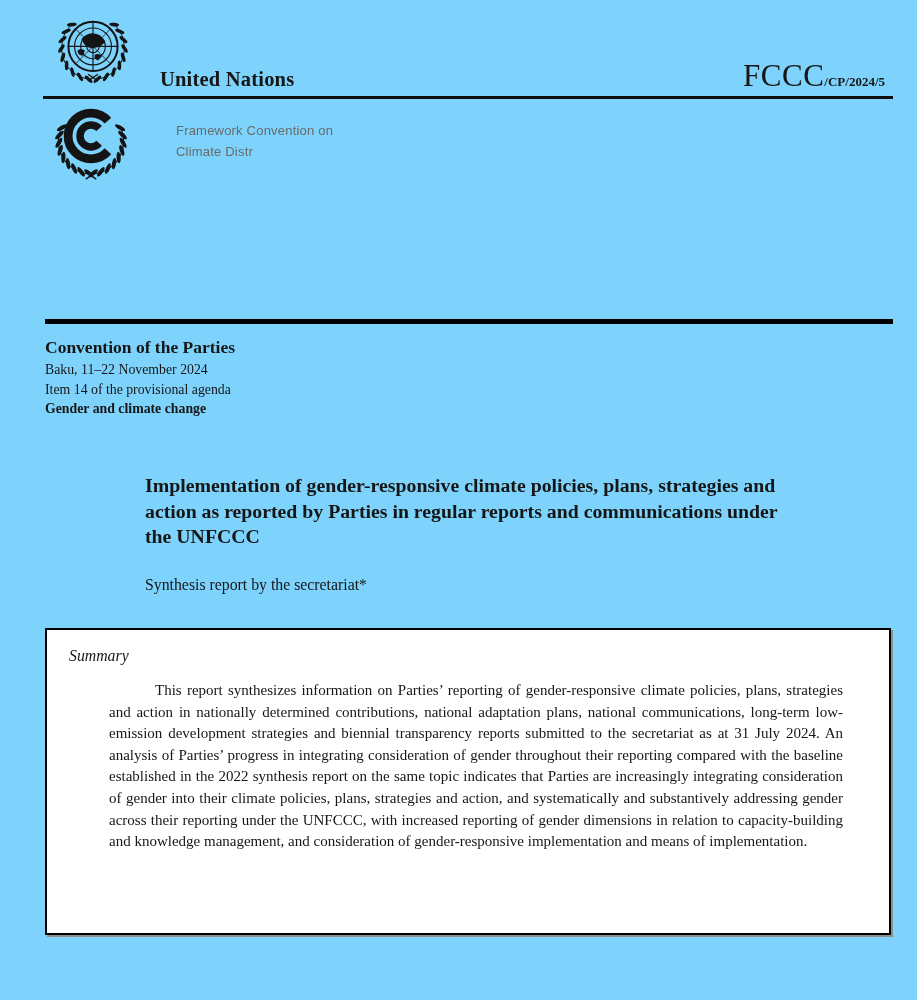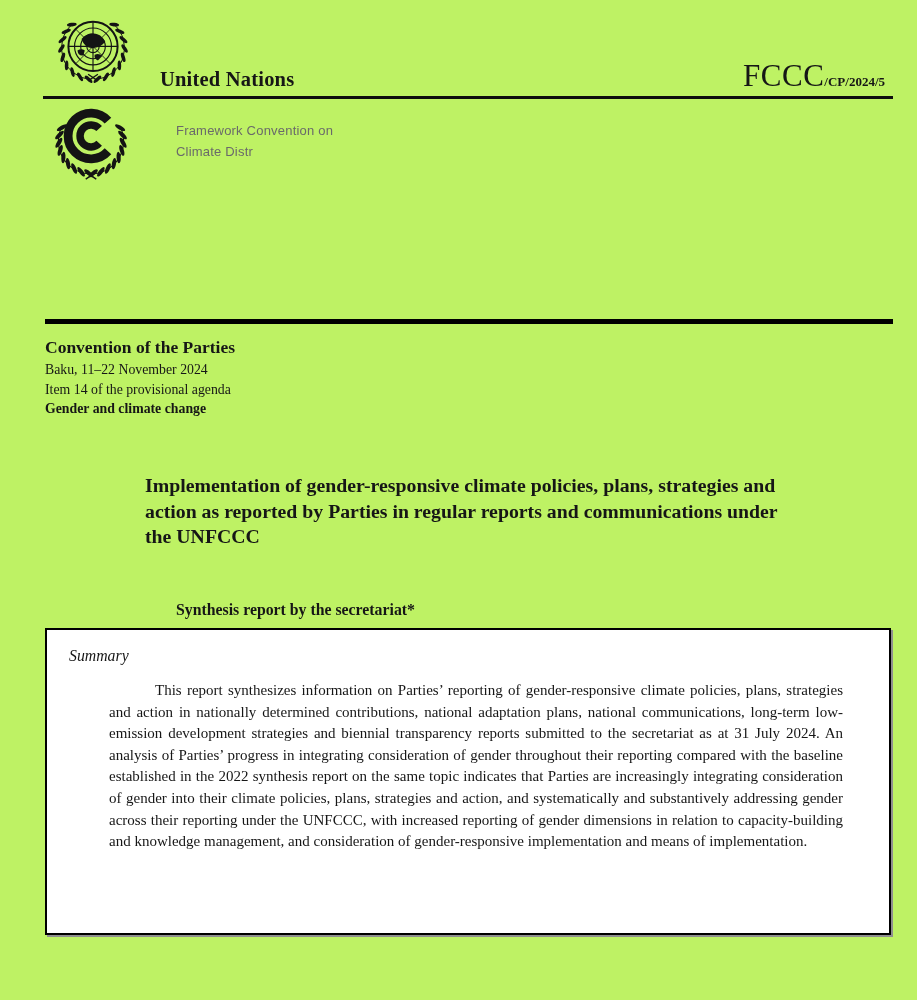--- a/index.html
+++ b/index.html
@@ -1,17 +1,17 @@
 <!DOCTYPE html>
 <html><head>
 <meta charset="utf-8">
 <style>
   html,body{margin:0;padding:0;background:#ffffff;}
   .page{
-    position:relative;width:917px;height:1000px;background:#bef264;
+    position:relative;width:917px;height:1000px;background:#7dd3fc;
     font-family:"Liberation Serif","DejaVu Serif",serif;color:#161616;
     overflow:hidden;
   }
   
   .un-emblem{position:absolute;left:52px;top:11px;width:82px;height:84px;}
   .un-name{position:absolute;left:160px;top:68px;font-size:20.5px;font-weight:bold;letter-spacing:.2px;}
   .docsym{position:absolute;right:32px;top:58px;text-align:right;white-space:nowrap;font-family:Liberation Serif, serif;}
   .docsym .main{font-size:31px;letter-spacing:.5px;}
   .docsym .suffix{font-size:13px;font-weight:bold;}
   .rule1{position:absolute;left:43px;top:96px;width:850px;height:3px;background:#0e0e0e;}
@@ -22,21 +22,21 @@
   .distr{position:absolute;left:653px;top:123px;font-size:13.8px;line-height:17px;}
   .distr .original{margin-top:28px;}
   
   .rule2{position:absolute;left:45px;top:319px;width:848px;height:5px;background:#000;}
   .cop{position:absolute;left:45px;top:336px;font-size:13.8px;line-height:19.5px;}
   .cop .l1{font-size:17.5px;font-weight:bold;line-height:22px;margin-bottom:2px;}
   .cop .b{font-weight:bold;}
   
   .title{position:absolute;left:145px;top:473px;width:640px;
          font-size:19.8px;font-weight:bold;line-height:25.5px;}
-  .subtitle{position:absolute;left:145px;top:601px;font-size:15.8px;font-weight:bold;margin-left:31px;}
+  .subtitle{position:absolute;left:145px;top:576px;font-size:15.8px;font-weight:normal;}
   
   .sumbox{position:absolute;left:45px;top:628px;width:842px;height:303px;
           border:2px solid #000;box-shadow:2px 2px 0 #8f8f8f;background:#fff;}
   .sumhead{margin:17px 0 15px 22px;font-style:italic;font-size:15.8px;}
   .sumbody{margin:13px 46px 0 62px;text-align:justify;text-indent:46px;
            font-size:15px;line-height:21.6px;}
   svg .ink{stroke:#141414;}
 </style>
 </head>
 <body>

